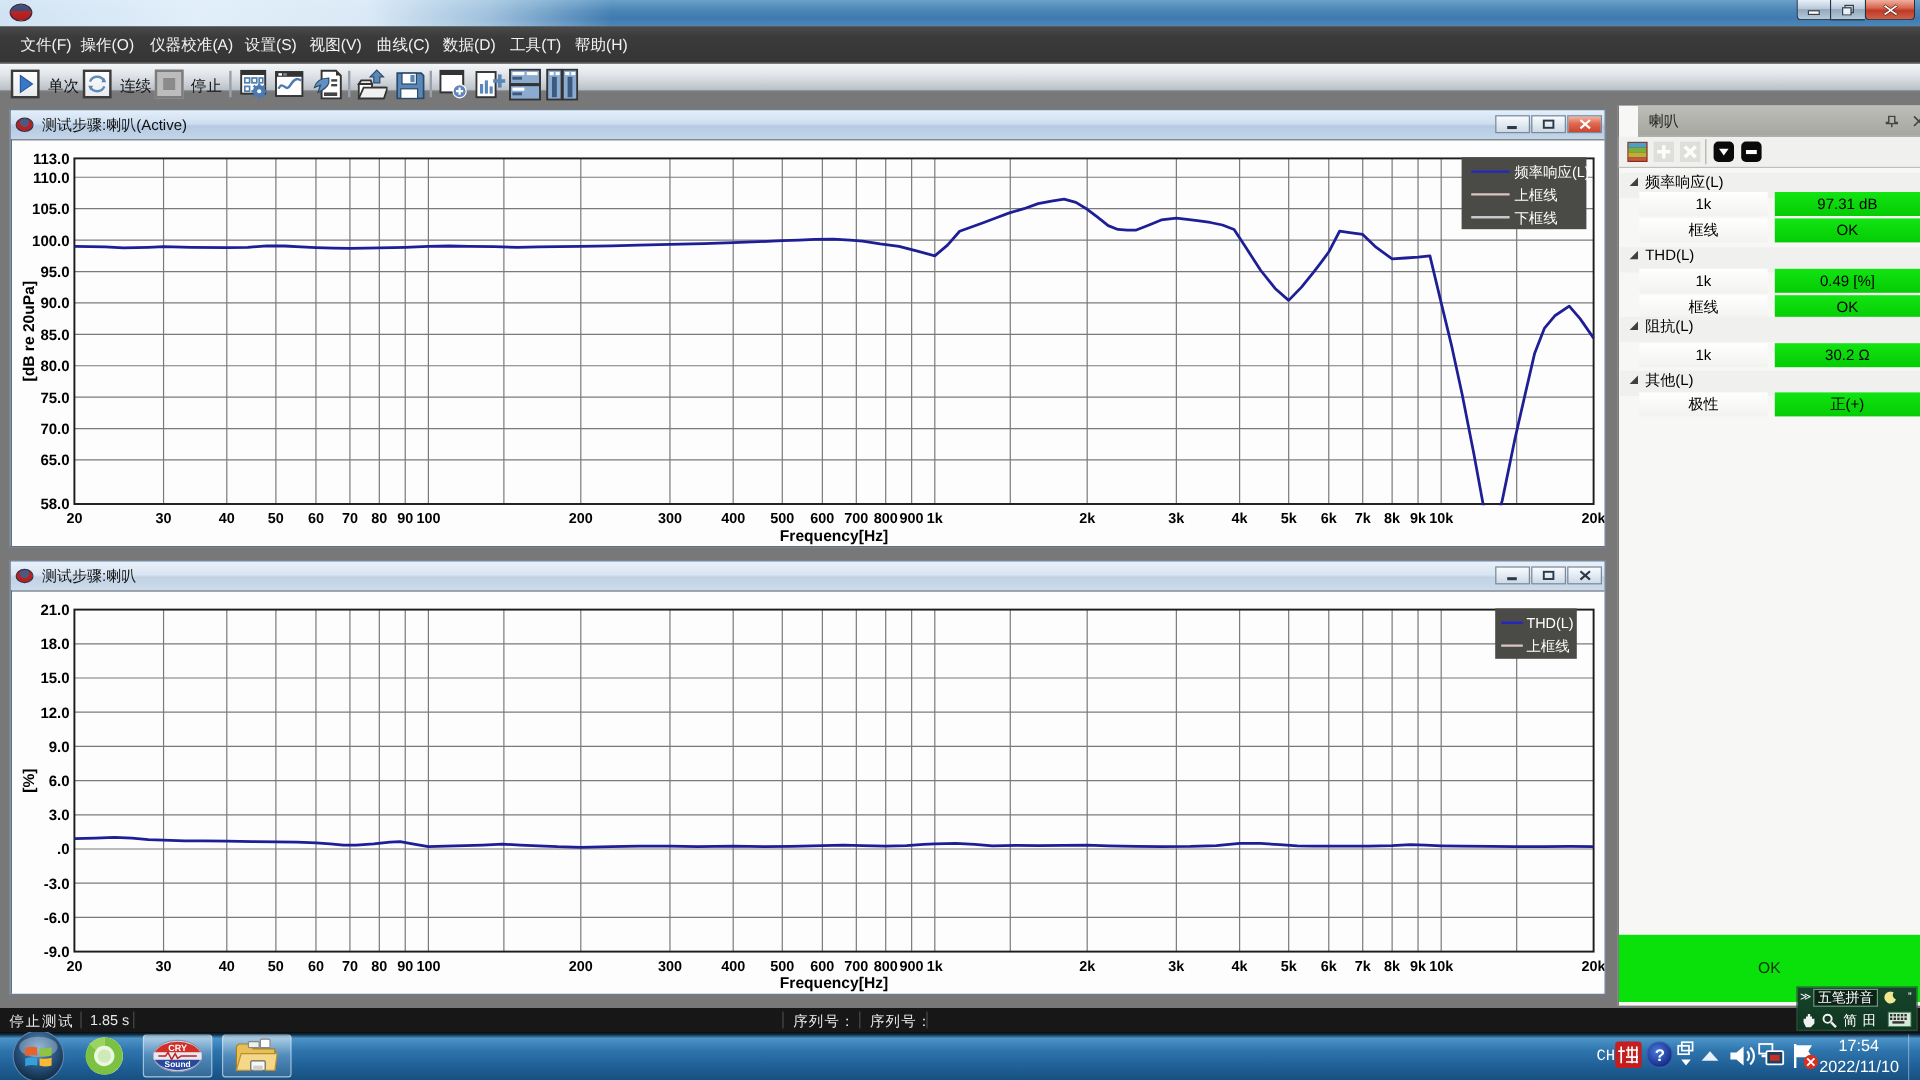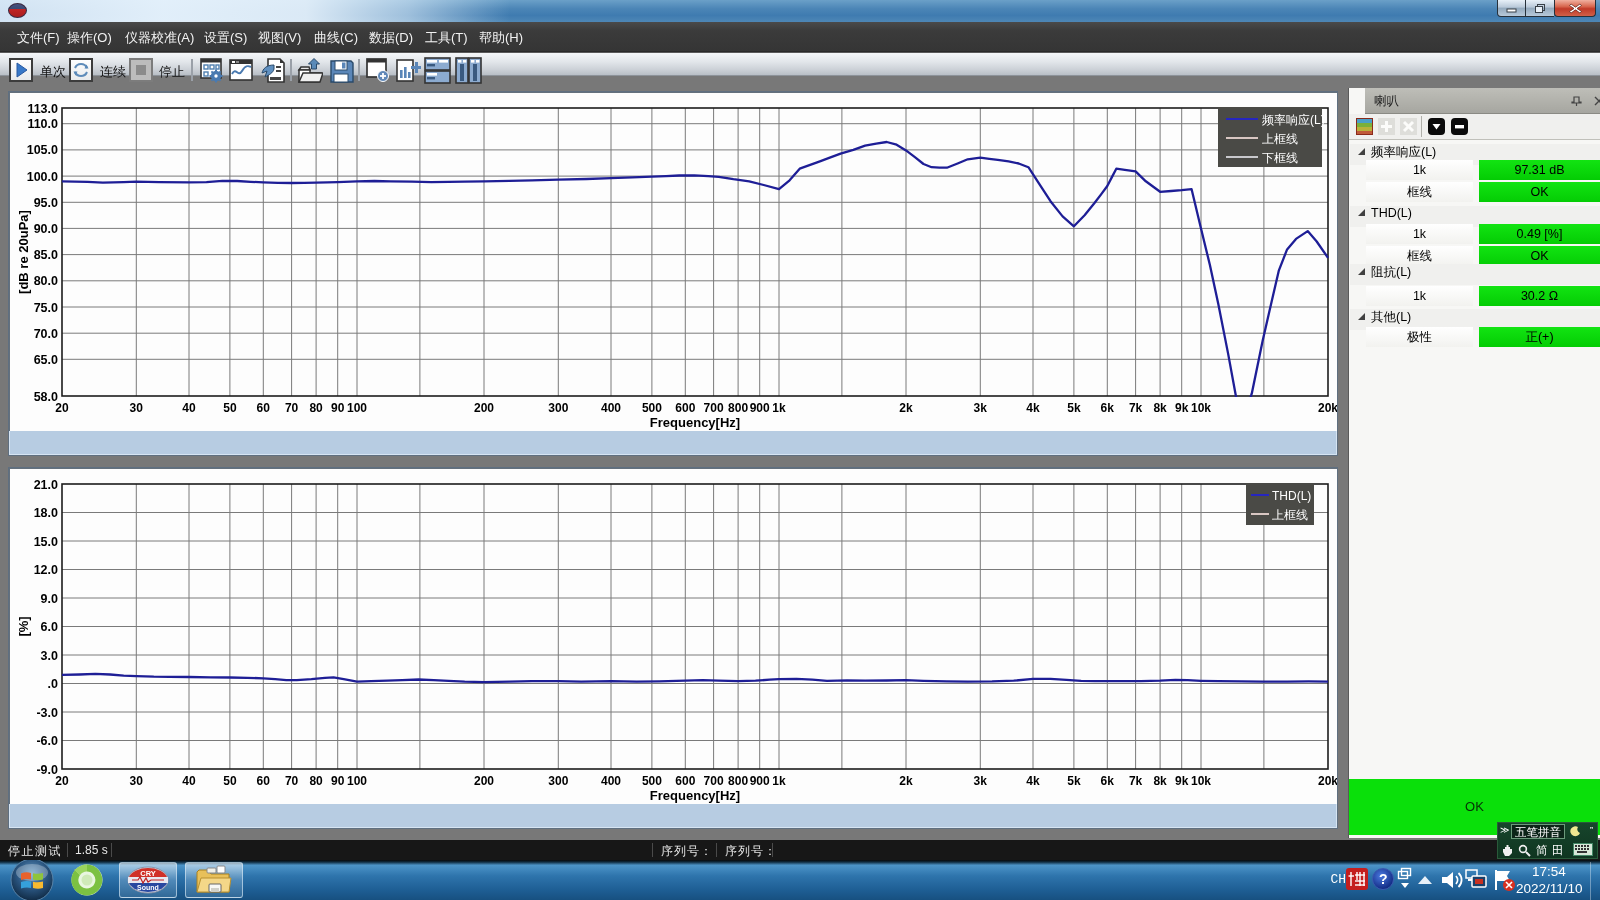--- a/index.html
+++ b/index.html
@@ -178,20 +178,41 @@
         <rect x="3" y="3" width="3.4" height="2.6" fill="#fff"></rect>
         <rect x="8" y="3" width="3.4" height="2.6" fill="#fff"></rect>
         <rect x="16" y="3" width="3.4" height="2.6" fill="#fff"></rect>
         <rect x="21" y="3" width="3.4" height="2.6" fill="#fff"></rect>
         <rect x="5" y="7" width="4" height="17" fill="#3a5a80"></rect>
         <rect x="18" y="7" width="4" height="17" fill="#3a5a80"></rect>
       </svg></div>
 </div>
 <div id="client">
 <div class="win" style="top:4px;height:365px">
+<div class="wtitle">
+        <div class="wico"></div>
+        <div class="wtxt">测试步骤:喇叭(Active)</div>
+<div class="wbtns">
+<div class="wb">
+            <svg width="11" height="9">
+              <rect x="1" y="6" width="8" height="2.6" fill="#2a3a4a"></rect>
+            </svg>
+          </div>
+<div class="wb">
+            <svg width="11" height="9">
+              <rect x="1.5" y="1.5" width="8" height="6" fill="none" stroke="#2a3a4a" stroke-width="1.6"></rect>
+            </svg>
+          </div>
+<div class="wb" style="background:linear-gradient(180deg,#f4b6a6,#e06a50 45%,#cc4430)">
+            <svg width="10" height="9">
+              <path d="M1 1 L9 8 M9 1 L1 8" stroke="#fff" stroke-width="1.8"></path>
+            </svg>
+          </div>
+</div>
+      </div>
 <div class="wcontent" style="height:339px">
 <svg width="1327" height="338" style="display:block">
 <rect x="52" y="15" width="1266" height="288" fill="#fdfdfd"></rect>
 <line x1="126.3" y1="15" x2="126.3" y2="303" stroke="#7a7a7a"></line>
 <line x1="179.0" y1="15" x2="179.0" y2="303" stroke="#7a7a7a"></line>
 <line x1="219.9" y1="15" x2="219.9" y2="303" stroke="#7a7a7a"></line>
 <line x1="253.3" y1="15" x2="253.3" y2="303" stroke="#7a7a7a"></line>
 <line x1="281.6" y1="15" x2="281.6" y2="303" stroke="#7a7a7a"></line>
 <line x1="306.1" y1="15" x2="306.1" y2="303" stroke="#7a7a7a"></line>
 <line x1="327.7" y1="15" x2="327.7" y2="303" stroke="#7a7a7a"></line>
@@ -280,20 +301,41 @@
 <text x="1252" y="30.5">频率响应(L)</text>
 <line x1="1216" y1="45" x2="1248" y2="45" stroke="#d8c6c2" stroke-width="2"></line>
 <text x="1252" y="49.5">上框线</text>
 <line x1="1216" y1="64" x2="1248" y2="64" stroke="#c8c8cc" stroke-width="2"></line>
 <text x="1252" y="68.5">下框线</text>
 </g>
 </svg>
 </div>
 </div>
 <div class="win" style="top:380px;height:362px">
+<div class="wtitle" style="background:linear-gradient(180deg,#e9f1fa 0%,#d8e5f2 45%,#c2d2e4 55%,#cddbea 100%)">
+        <div class="wico"></div>
+        <div class="wtxt">测试步骤:喇叭</div>
+<div class="wbtns">
+<div class="wb">
+            <svg width="11" height="9">
+              <rect x="1" y="6" width="8" height="2.6" fill="#2a3a4a"></rect>
+            </svg>
+          </div>
+<div class="wb">
+            <svg width="11" height="9">
+              <rect x="1.5" y="1.5" width="8" height="6" fill="none" stroke="#2a3a4a" stroke-width="1.6"></rect>
+            </svg>
+          </div>
+<div class="wb">
+            <svg width="10" height="9">
+              <path d="M1 1 L9 8 M9 1 L1 8" stroke="#2a3a4a" stroke-width="1.8"></path>
+            </svg>
+          </div>
+</div>
+      </div>
 <div class="wcontent" style="height:336px">
 <svg width="1327" height="336" style="display:block">
 <rect x="52" y="15" width="1266" height="285" fill="#fdfdfd"></rect>
 <line x1="126.3" y1="15" x2="126.3" y2="300" stroke="#7a7a7a"></line>
 <line x1="179.0" y1="15" x2="179.0" y2="300" stroke="#7a7a7a"></line>
 <line x1="219.9" y1="15" x2="219.9" y2="300" stroke="#7a7a7a"></line>
 <line x1="253.3" y1="15" x2="253.3" y2="300" stroke="#7a7a7a"></line>
 <line x1="281.6" y1="15" x2="281.6" y2="300" stroke="#7a7a7a"></line>
 <line x1="306.1" y1="15" x2="306.1" y2="300" stroke="#7a7a7a"></line>
 <line x1="327.7" y1="15" x2="327.7" y2="300" stroke="#7a7a7a"></line>

